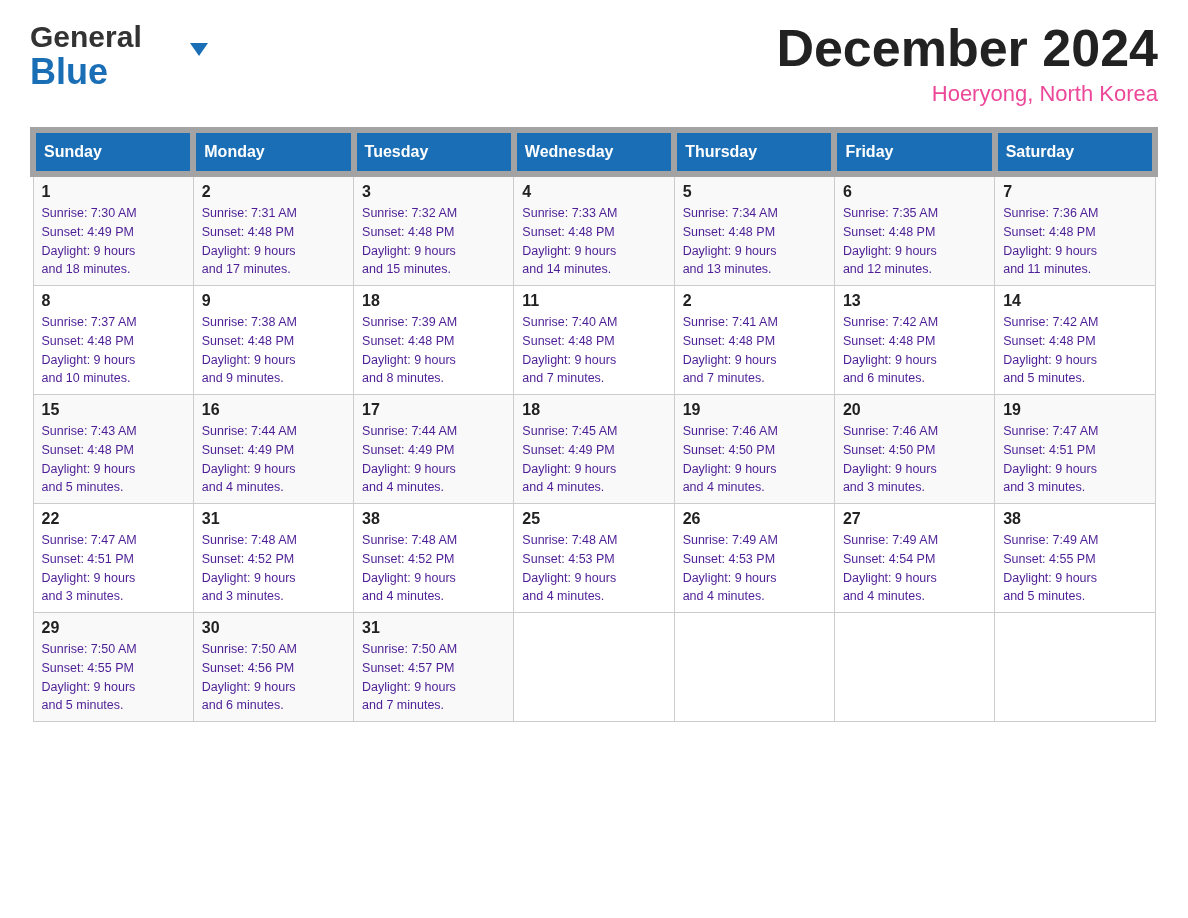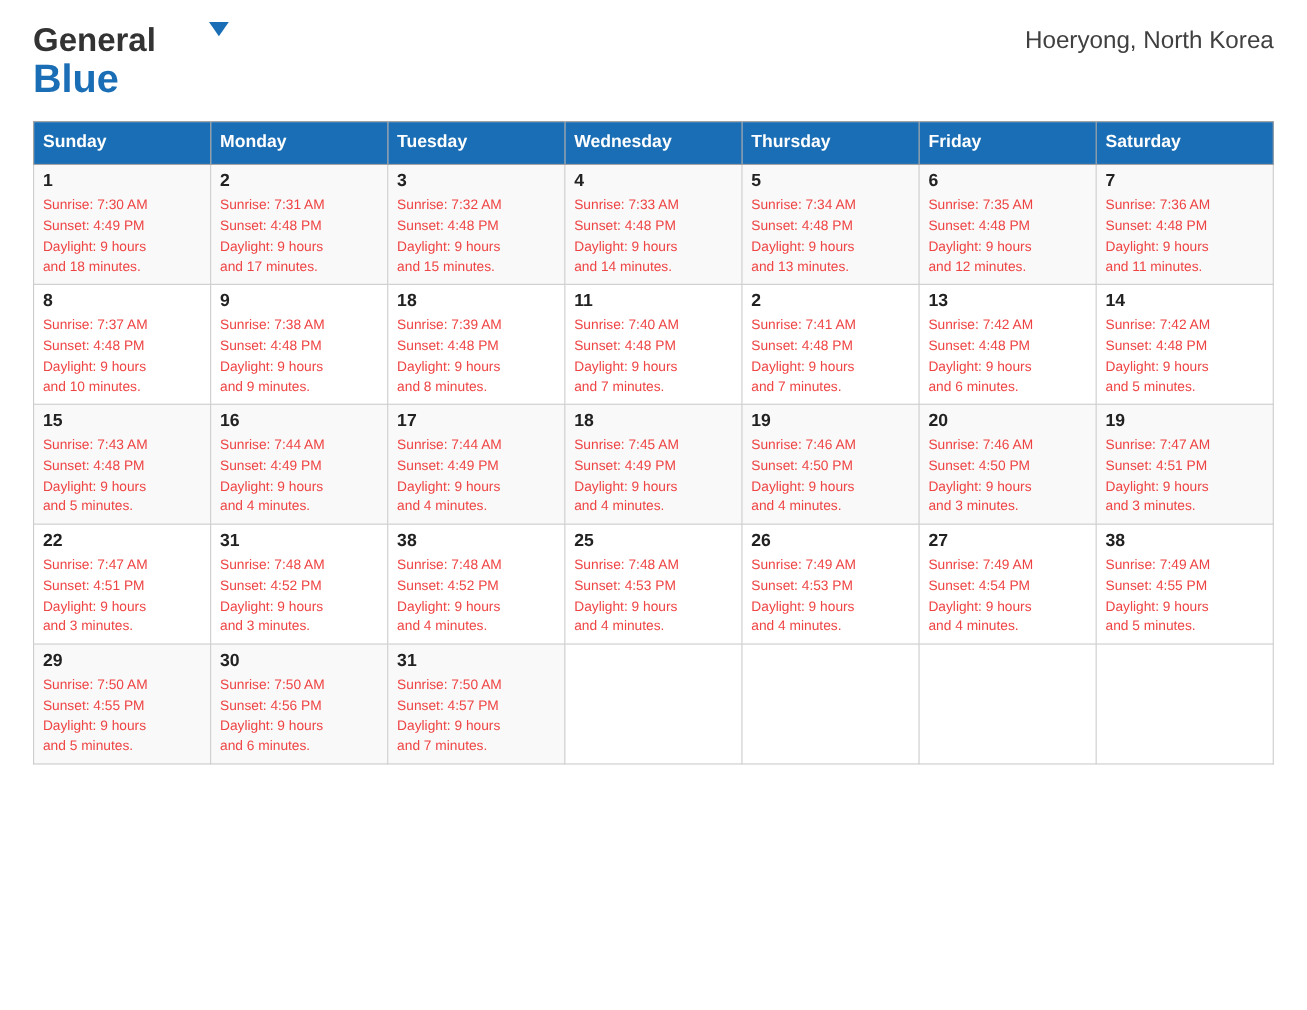--- a/index.html
+++ b/index.html
@@ -25,79 +25,80 @@
       text-align: right;
     }
     .month-title {
       font-size: 52px;
       font-weight: bold;
       color: #222;
       line-height: 1.1;
     }
     .location {
       font-size: 22px;
-      color: #404040;
+      color: #ec4899;
       margin-top: 4px;
     }
     table {
       width: 100%;
       border-collapse: collapse;
       table-layout: fixed;
     }
     thead tr th {
       background-color: #1a6eb5;
       color: #fff;
       font-size: 16px;
       font-weight: bold;
       padding: 10px 8px;
       text-align: left;
-      border: 1px solid #a3a3a3;
+      border: 6px solid #a3a3a3;
     }
     tbody tr td {
       border: 1px solid #ccc;
       vertical-align: top;
       padding: 6px 8px;
       font-size: 13px;
       color: #333;
       height: 100px;
     }
     tbody tr td .day-num {
       font-size: 16px;
       font-weight: bold;
       color: #222;
       display: block;
       margin-bottom: 3px;
     }
     tbody tr td .day-info {
       font-size: 12.5px;
       line-height: 1.5;
-      color: #ef4444;
+      color: #4c1d95;
     }
     tbody tr:nth-child(odd) td {
       background-color: #f9f9f9;
     }
     tbody tr:nth-child(even) td {
       background-color: #fff;
     }
     .empty-cell {
       background-color: #fff !important;
     }
   </style>
 </head>
 <body>
 
 <div class="header">
   <div class="logo">
-    <div style="display:flex;align-items:flex-start;gap:45px;">
+    <div style="display:flex;align-items:flex-end;gap:45px;">
       <span style="font-size:30px;font-weight:bold;color:#333;">General</span>
       <span style="display:inline-block;width:0;height:0;border-left:9px solid transparent;border-right:9px solid transparent;border-top:13px solid #1a6eb5;margin-left:3px;margin-bottom:-2px;"></span>
     </div>
     <div style="font-size:36px;font-weight:bold;color:#1a6eb5;line-height:1;margin-top:0px;">Blue</div>
   </div>
   <div class="title-block">
+    <div class="month-title">December 2024</div>
     <div class="location">Hoeryong, North Korea</div>
   </div>
 </div>
 
 <table>
   <thead>
     <tr>
     <th>Sunday</th>
         <th>Monday</th>
         <th>Tuesday</th>

